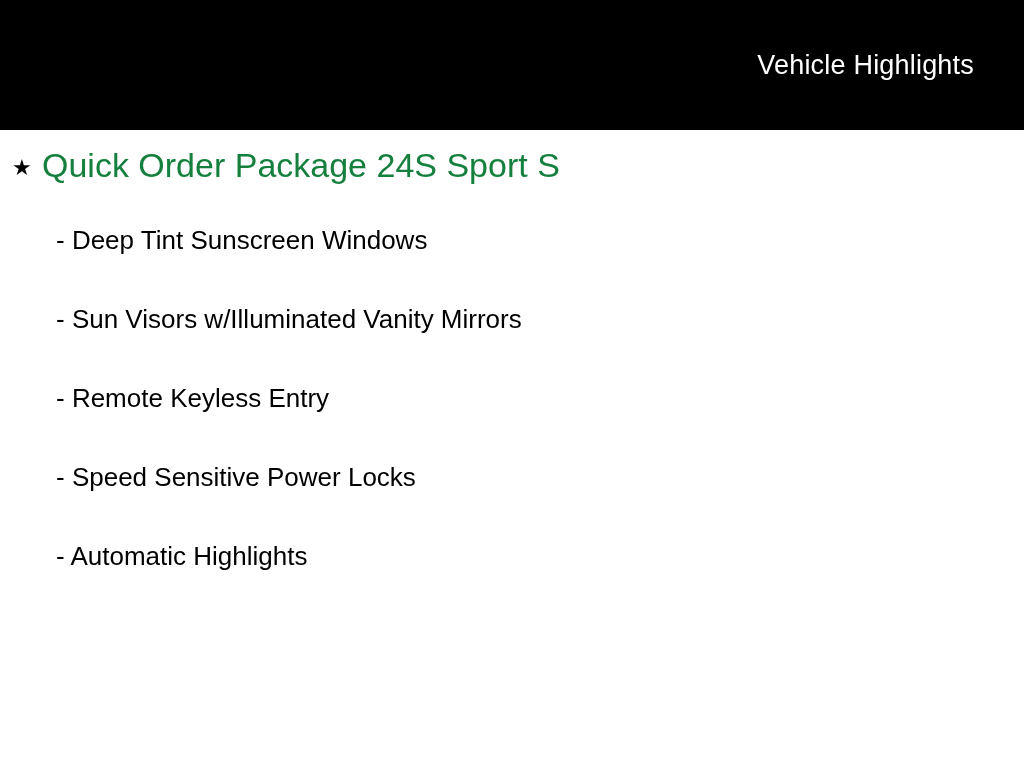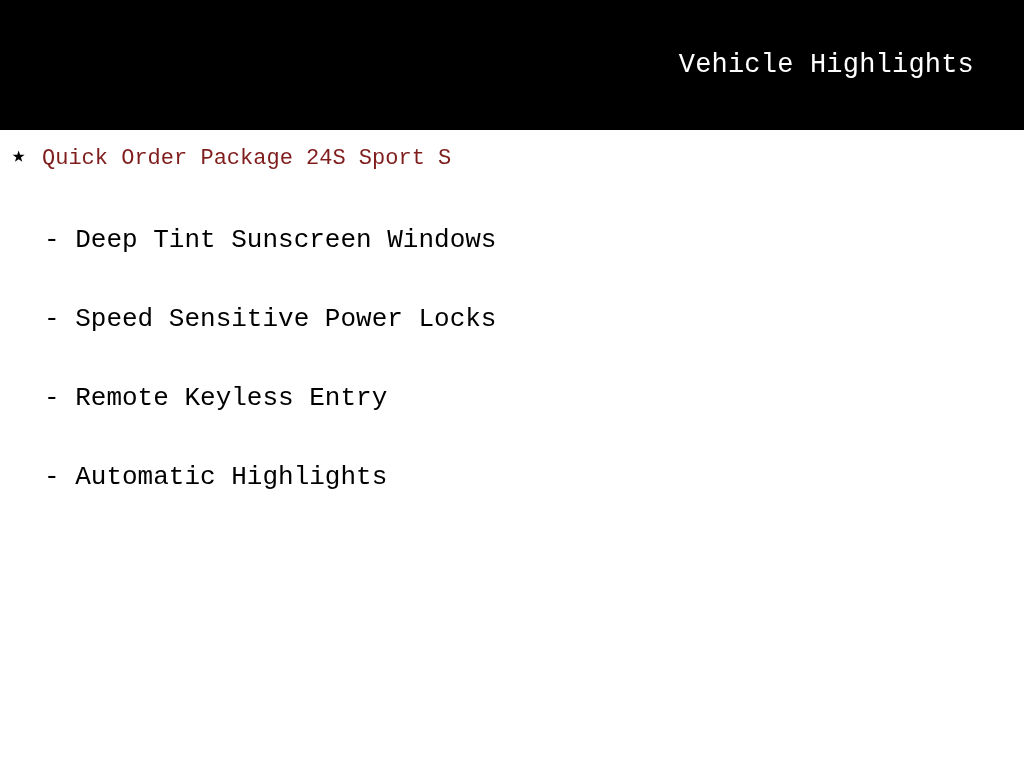--- a/index.html
+++ b/index.html
@@ -10,21 +10,20 @@
     background: #ffffff;
     font-family: "Liberation Sans", sans-serif;
   }
 
   .page {
     position: relative;
     width: 1024px;
     height: 584px;
     background: #ffffff;
     overflow: hidden;
-    font-family: Liberation Mono, monospace;
   }
 
   .header-bar {
     position: relative;
     width: 1024px;
     height: 130px;
     background: #000000;
     box-sizing: border-box;
   }
 
@@ -61,30 +60,30 @@
     flex: 0 0 30px;
     font-size: 22px;
     line-height: 1;
     color: #000000;
     text-align: left;
     position: relative;
     top: -2px;
   }
 
   .feature-title {
-    font-size: 22px;
-    color: #7f1d1d;
+    font-size: 34px;
+    color: #15803d;
     white-space: nowrap;
   }
 
   .sub-row {
     display: flex;
     align-items: baseline;
     height: 79px;
-    padding-left: 44px;
+    padding-left: 56px;
   }
 
   .sub-text {
     font-size: 26px;
     color: #000000;
     white-space: nowrap;
   }
 </style>
 </head>
 <body>
@@ -99,28 +98,31 @@
 
     <div class="feature-row first">
       <span class="star-icon">★</span>
       <span class="feature-title">Quick Order Package 24S Sport S</span>
     </div>
 
     <div class="sub-row">
       <span class="sub-text">- Deep Tint Sunscreen Windows</span>
     </div>
 
+    <div class="sub-row">
+      <span class="sub-text">- Sun Visors w/Illuminated Vanity Mirrors</span>
+    </div>
 
 
     <div class="sub-row">
-      <span class="sub-text">- Speed Sensitive Power Locks</span>
+      <span class="sub-text">- Remote Keyless Entry</span>
     </div>
 
     <div class="sub-row">
-      <span class="sub-text">- Remote Keyless Entry</span>
+      <span class="sub-text">- Speed Sensitive Power Locks</span>
     </div>
 
 
     <div class="sub-row">
       <span class="sub-text">- Automatic Highlights</span>
     </div>
 
   </div>
 </div>
 

